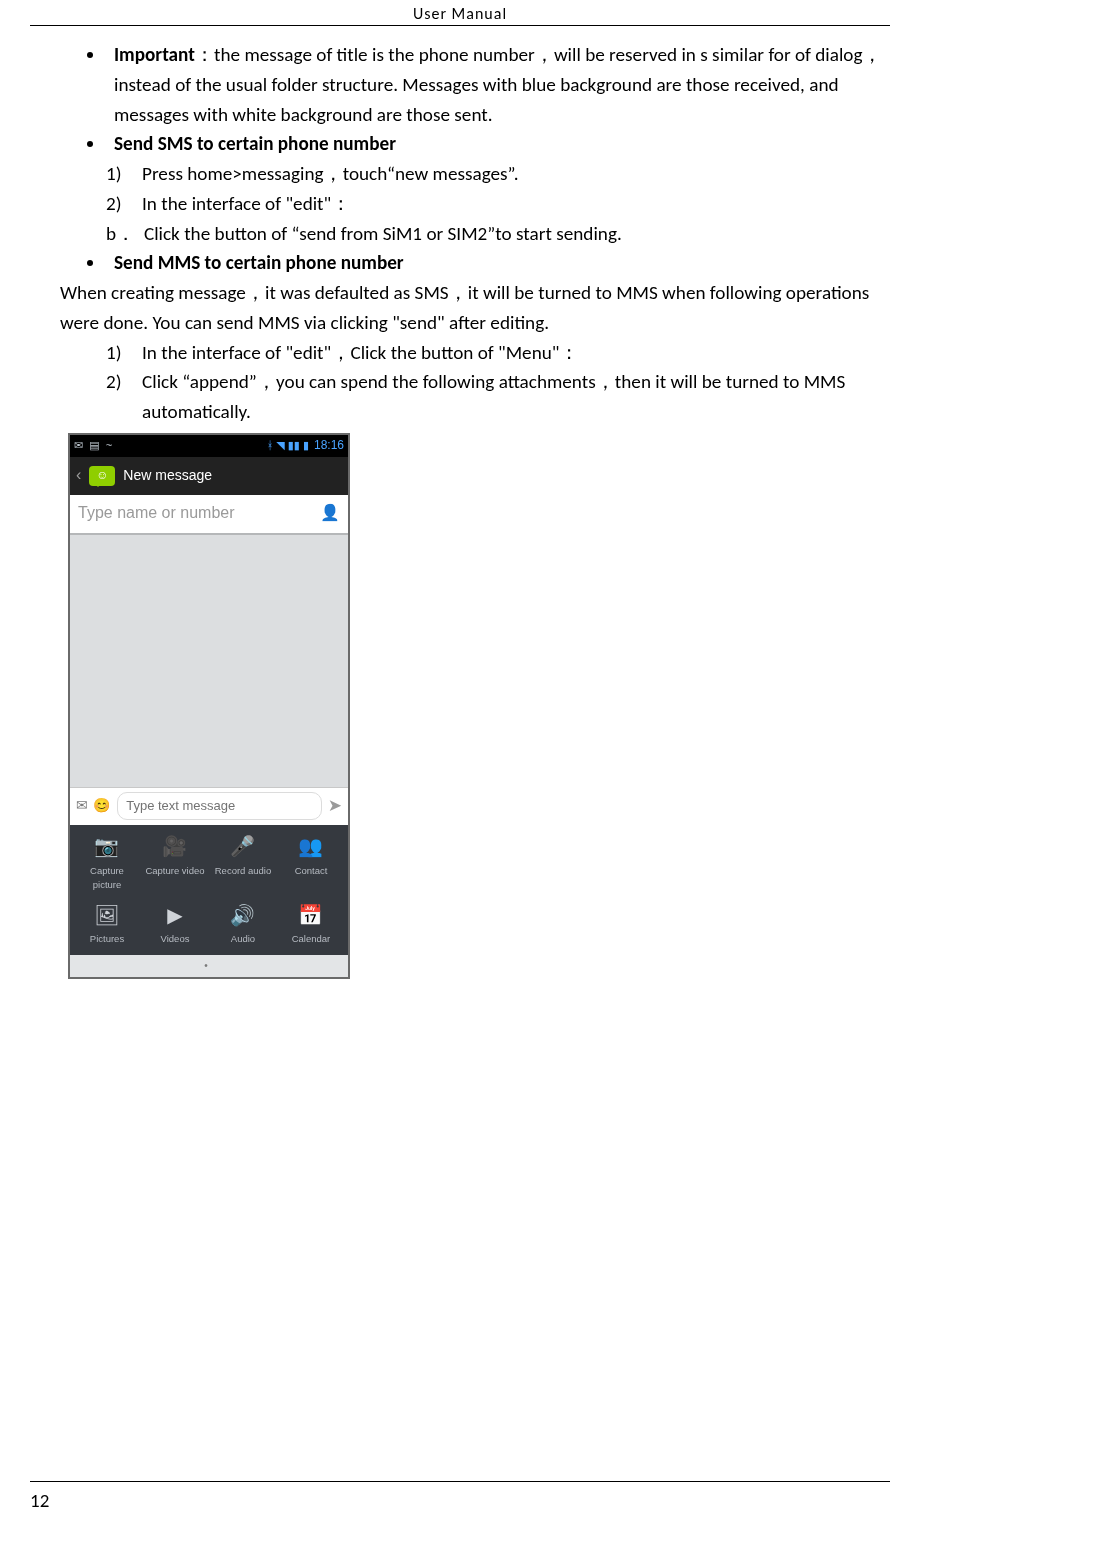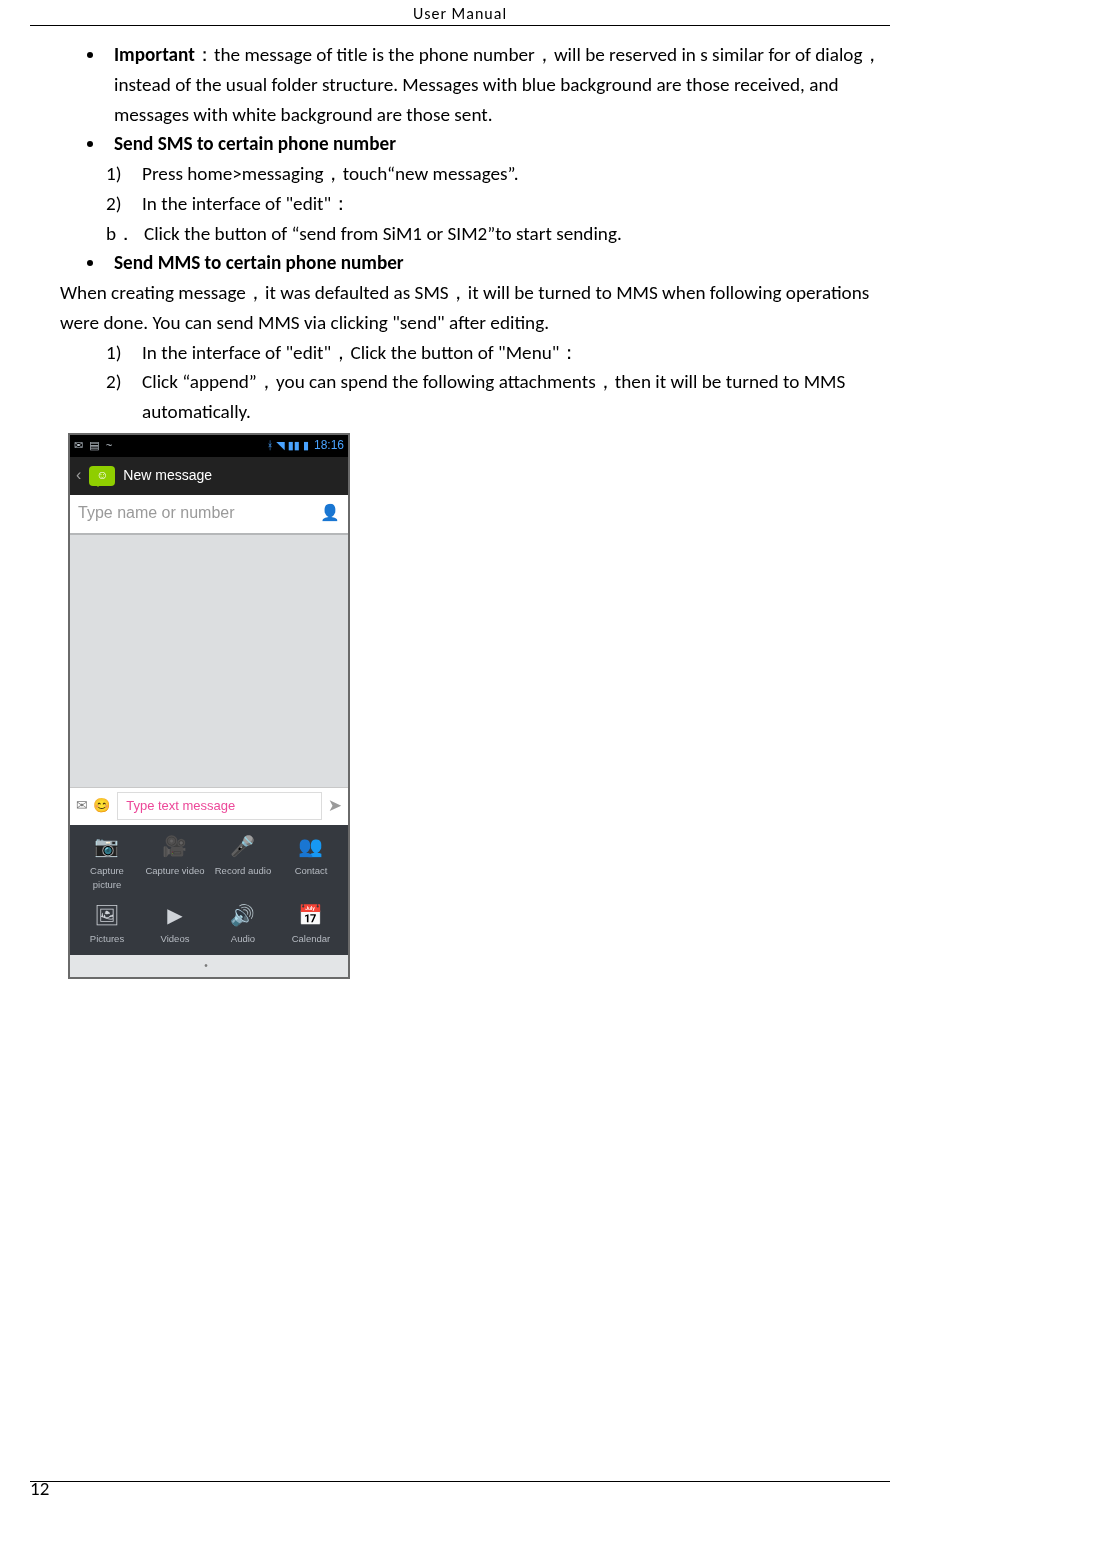--- a/index.html
+++ b/index.html
@@ -28,29 +28,29 @@
   .appbar { height: 38px; background: #222; display: flex; align-items: center; color: #fff; font-size: 14px; padding: 0 6px; gap: 8px; }
   .back-caret { color: #9c9c9c; font-size: 16px; }
   .msg-icon { width: 26px; height: 20px; background: #8fce00; border-radius: 4px; position: relative; display: flex; align-items: center; justify-content: center; }
   .msg-icon::after { content: ""; position: absolute; bottom: -5px; left: 5px; border: 4px solid transparent; border-top-color: #8fce00; }
   .smiley { font-size: 12px; }
   .recipient-row { background: #fff; height: 40px; display: flex; align-items: center; padding: 0 8px; border-bottom: 2px solid #b5b7b9; }
   .recipient-input { color: #9a9a9a; font-size: 16px; flex: 1; }
   .contact-picker { color: #7a7a7a; font-size: 16px; }
   .chat-area { height: 252px; background: #dcdee0; }
   .compose-row { background: #fff; height: 38px; display: flex; align-items: center; padding: 0 6px; border-top: 1px solid #c8c8c8; gap: 6px; }
-  .compose-input { flex: 1; height: 28px; border: 1px solid #dcdcdc; border-radius: 0; display: flex; align-items: center; padding: 0 8px; color: #ec4899; font-size: 13px; }
+  .compose-input { flex: 1; height: 28px; border: 1px solid #dcdcdc; border-radius: 10px; display: flex; align-items: center; padding: 0 8px; color: #737373; font-size: 13px; }
   .pill { font-size: 14px; }
   .send-wedge { color: #9a9a9a; font-size: 17px; }
   .grid { background: #35393f; padding: 6px 3px 2px; display: flex; flex-wrap: wrap; }
   .cell { width: 25%; padding: 4px 3px 6px; display: flex; flex-direction: column; align-items: center; gap: 5px; }
   .cell-ic { width: 30px; height: 24px; display: flex; align-items: center; justify-content: center; color: #cfd3d8; font-size: 20px; }
   .cell-lbl { color: #b6bbc2; font-size: 9.5px; text-align: center; }
   .dot-row { background: #e3e5e7; height: 22px; display: flex; align-items: center; justify-content: center; color: #7a7a7a; font-size: 10px; letter-spacing: 6px; }
-  .page-number { position: absolute; left: 30px; bottom: 52px; font-size: 19px; }
+  .page-number { position: absolute; left: 30px; bottom: 40px; font-size: 19px; }
   .page-number-rule { position: absolute; left: 30px; right: 30px; bottom: 70px; border-top: 1.6px solid #000; }
 </style>
 </head>
 <body>
 
 <div class="page">
 
   <div class="hdr">User    Manual</div>
   <hr class="hdr-rule">
 

